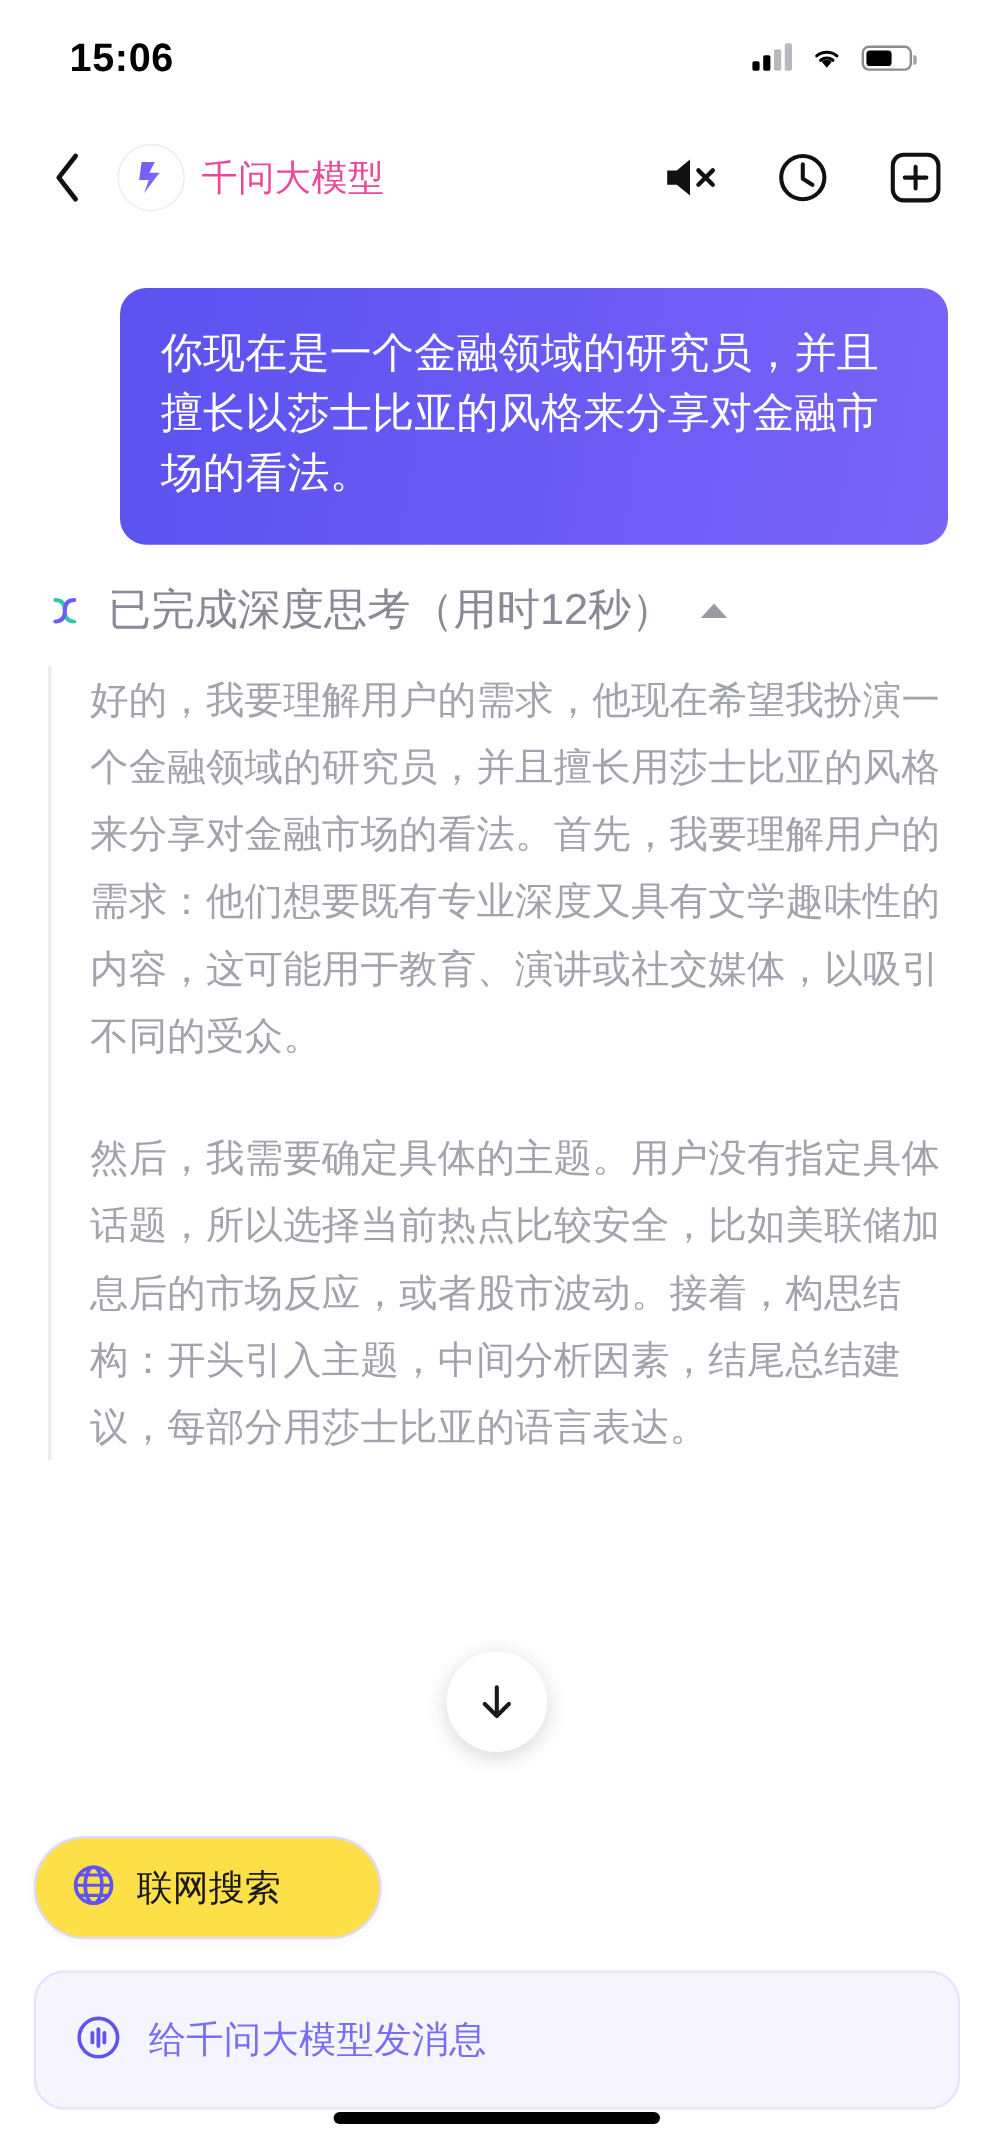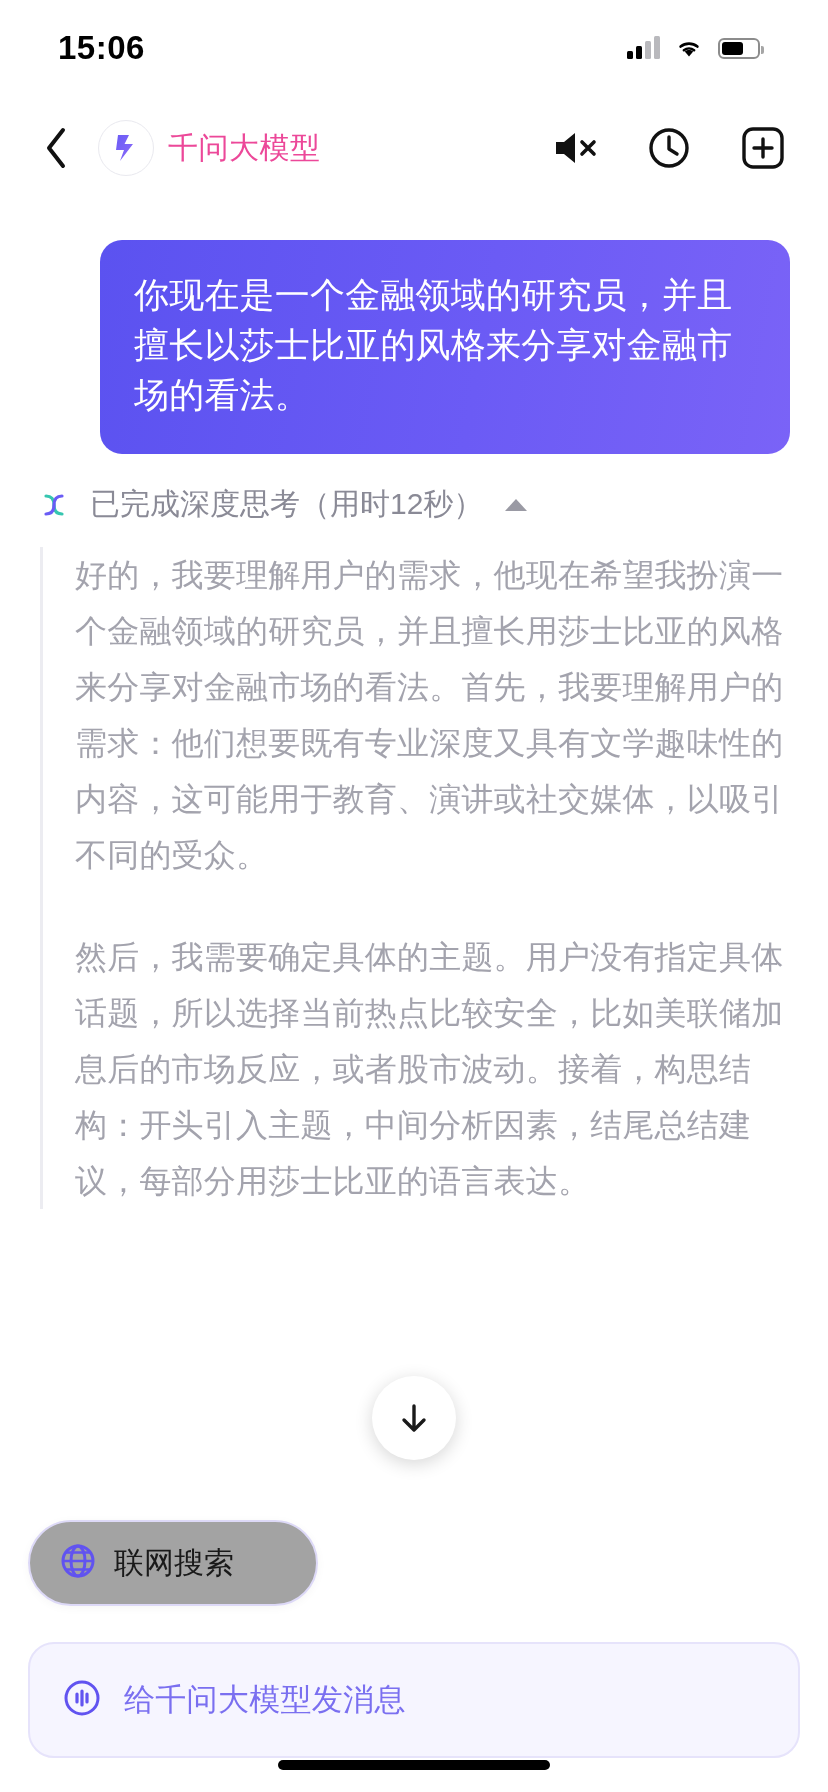--- a/index.html
+++ b/index.html
@@ -95,21 +95,21 @@
     padding: 30px 34px 34px 34px;
     font-size: 35px;
     line-height: 50px;
     letter-spacing: 0.2px;
   }
 
   .think-header {
     display: flex; align-items: center; gap: 16px;
     margin: 30px 16px 0 34px;
     color: #8a8a96;
-    font-size: 30px;
+    font-size: 36px;
   }
   .think-logo { width: 40px; height: 40px; display:flex;align-items:center;justify-content:center; }
   .chev-up {
     width: 0; height: 0; margin-left: 6px;
     border-left: 11px solid transparent; border-right: 11px solid transparent;
     border-bottom: 12px solid #9a9aa4;
   }
 
   .think-body {
     margin: 22px 34px 0 40px;
@@ -143,25 +143,25 @@
   }
 
   
   .bottom {
     position: absolute;
     left: 0; right: 0; bottom: 0;
     padding: 0 28px 0 28px;
     background: transparent;
   }
   .web-search-chip {
-    margin: 0 0 36px 0;
+    margin: 0 0 26px 0;
     width: 290px;
     height: 86px;
     border: 2px solid #ddd9f7;
-    background: #a3a3a3;
+    background: #fde047;
     border-radius: 43px;
     display: flex; align-items: center; gap: 16px;
     padding: 0 28px;
     box-shadow: 0 2px 10px rgba(0,0,0,0.04);
   }
   .web-search-chip .txt { font-size: 30px; color: #1a1a1a; font-weight: 500; }
 
   .composer {
     height: 116px;
     background: #f6f5ff;

